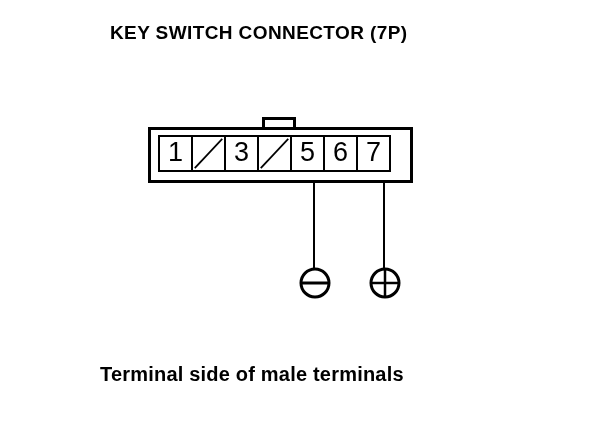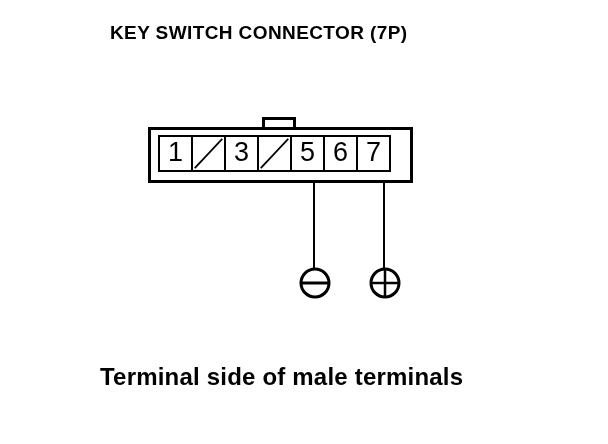--- a/index.html
+++ b/index.html
@@ -22,21 +22,21 @@
     top: 22px;
     font-size: 19px;
     font-weight: 700;
     letter-spacing: 0.4px;
     white-space: nowrap;
   }
   .caption {
     position: absolute;
     left: 100px;
     top: 363px;
-    font-size: 24px;
+    font-size: 20px;
     font-weight: 600;
     letter-spacing: 0.2px;
     white-space: nowrap;
   }
   .connector-tab {
     position: absolute;
     left: 262px;
     top: 117px;
     width: 34px;
     height: 12px;

